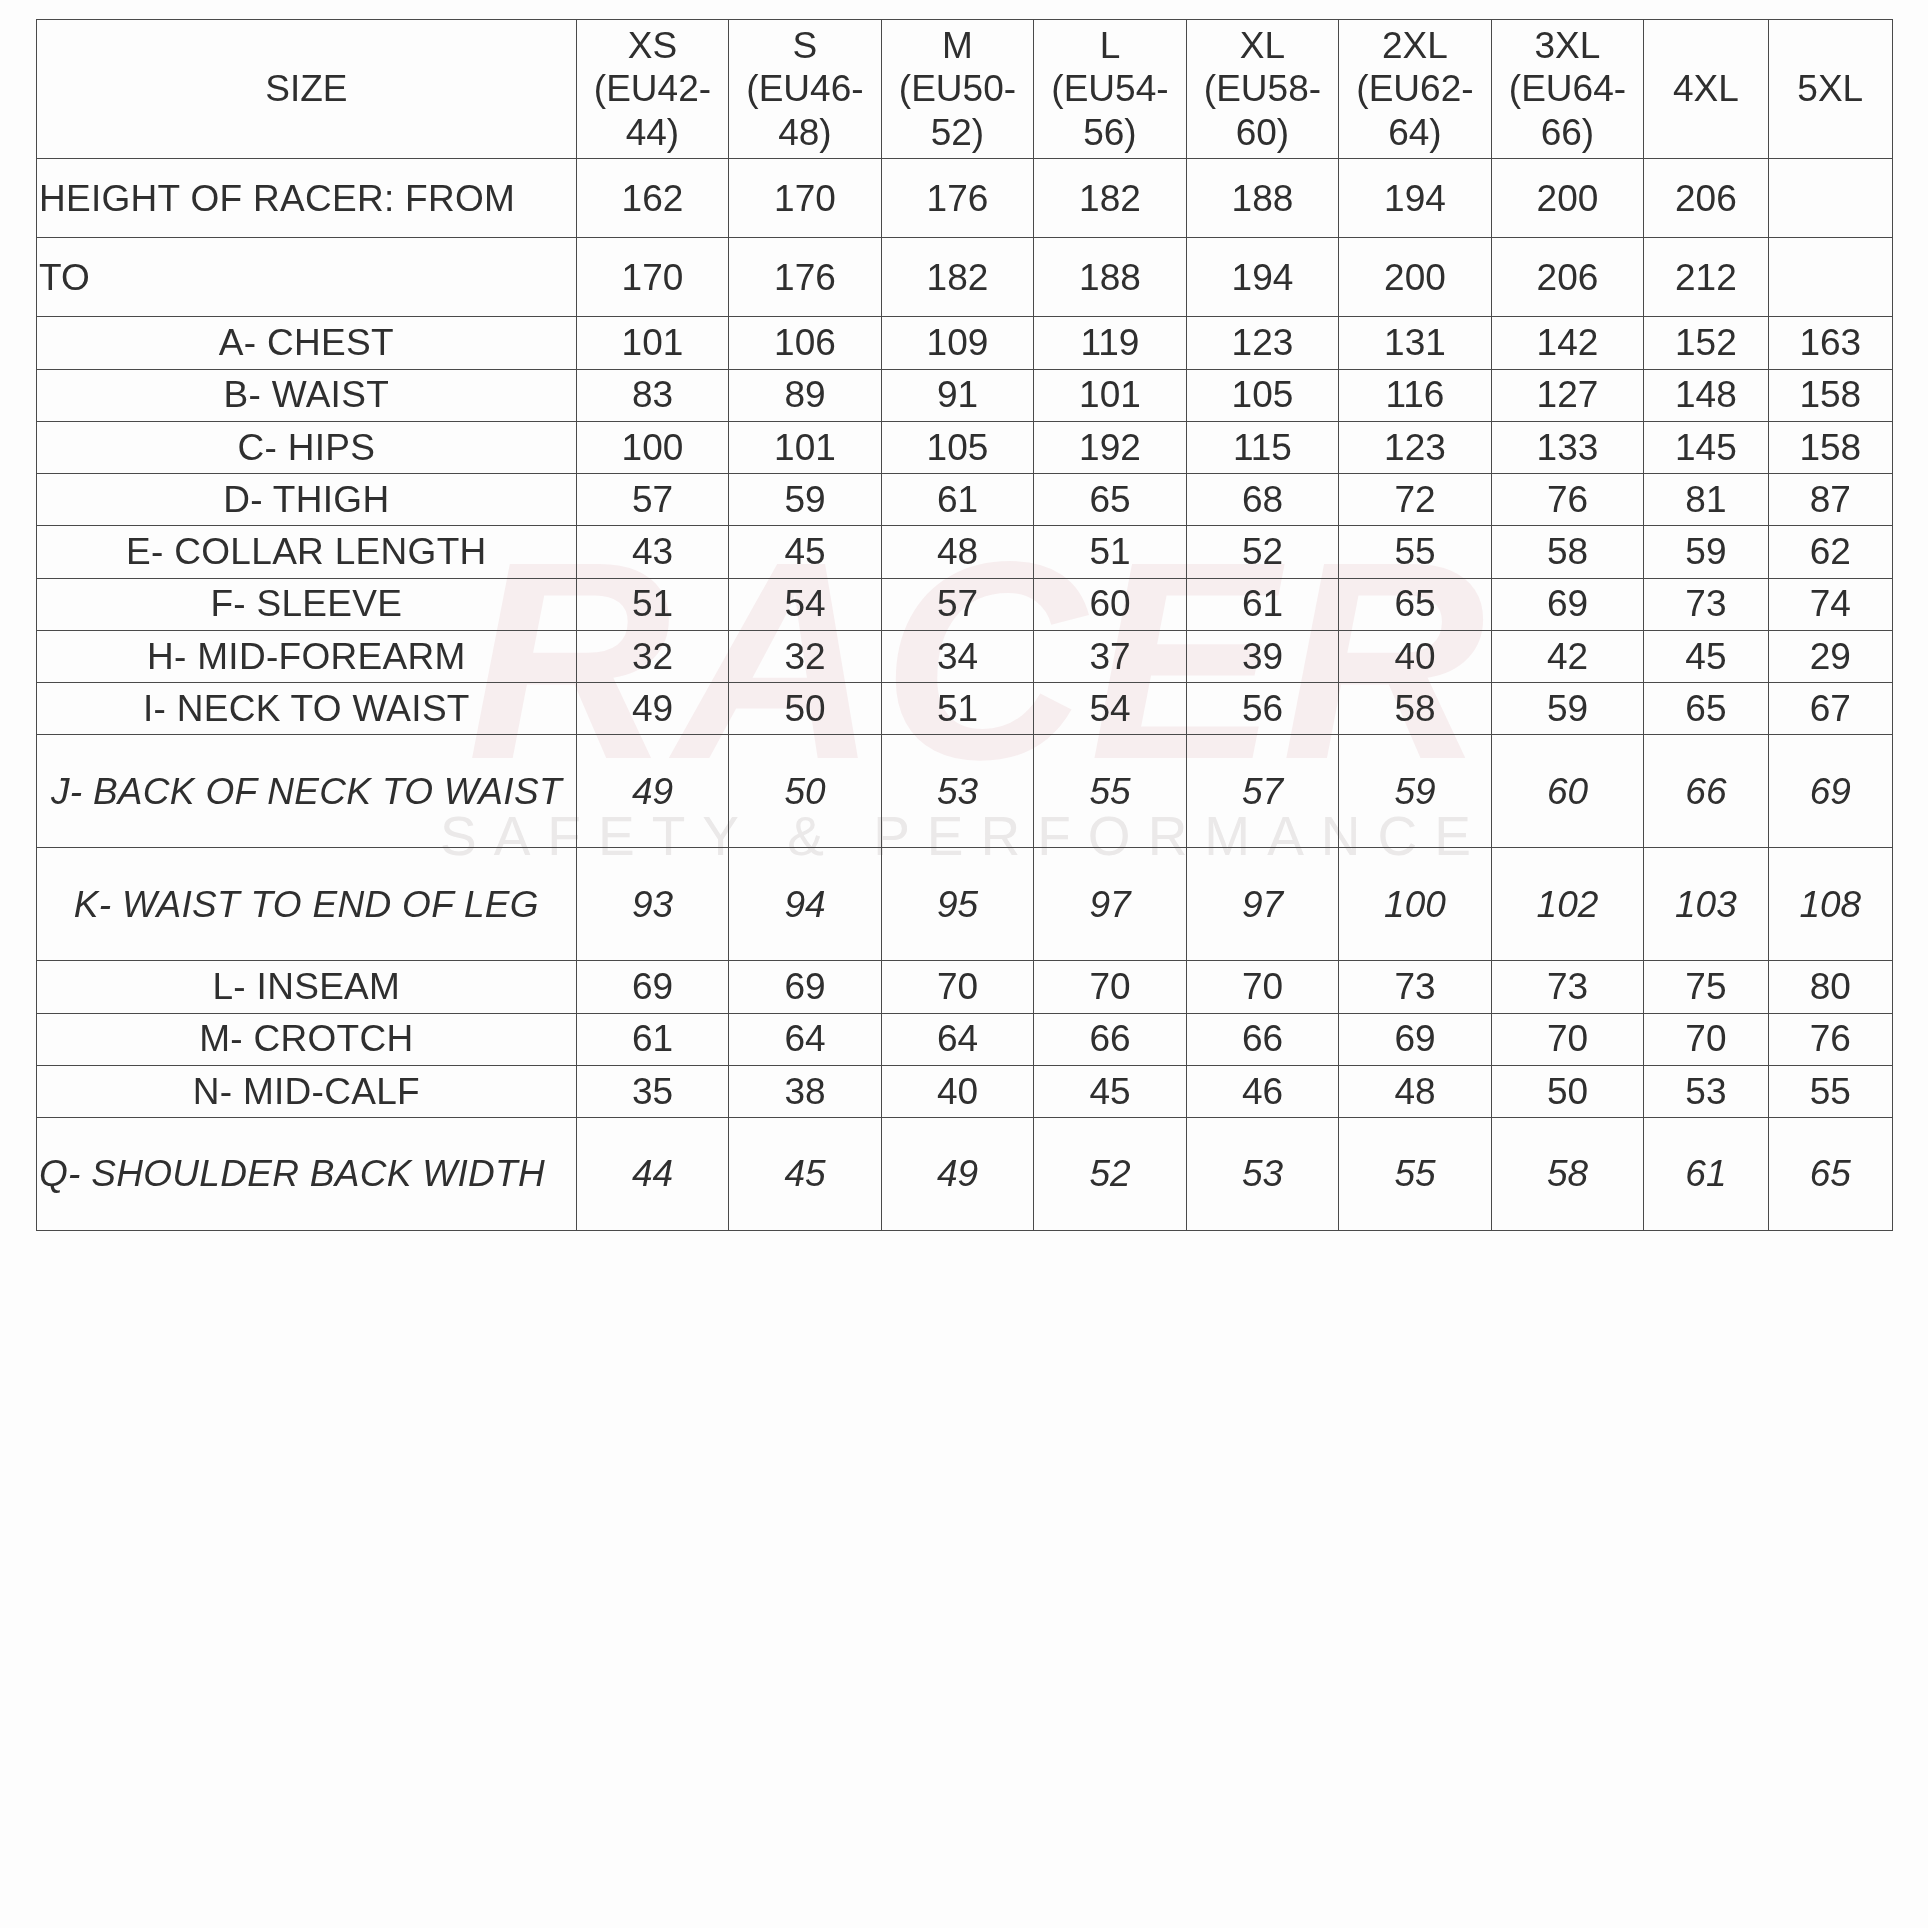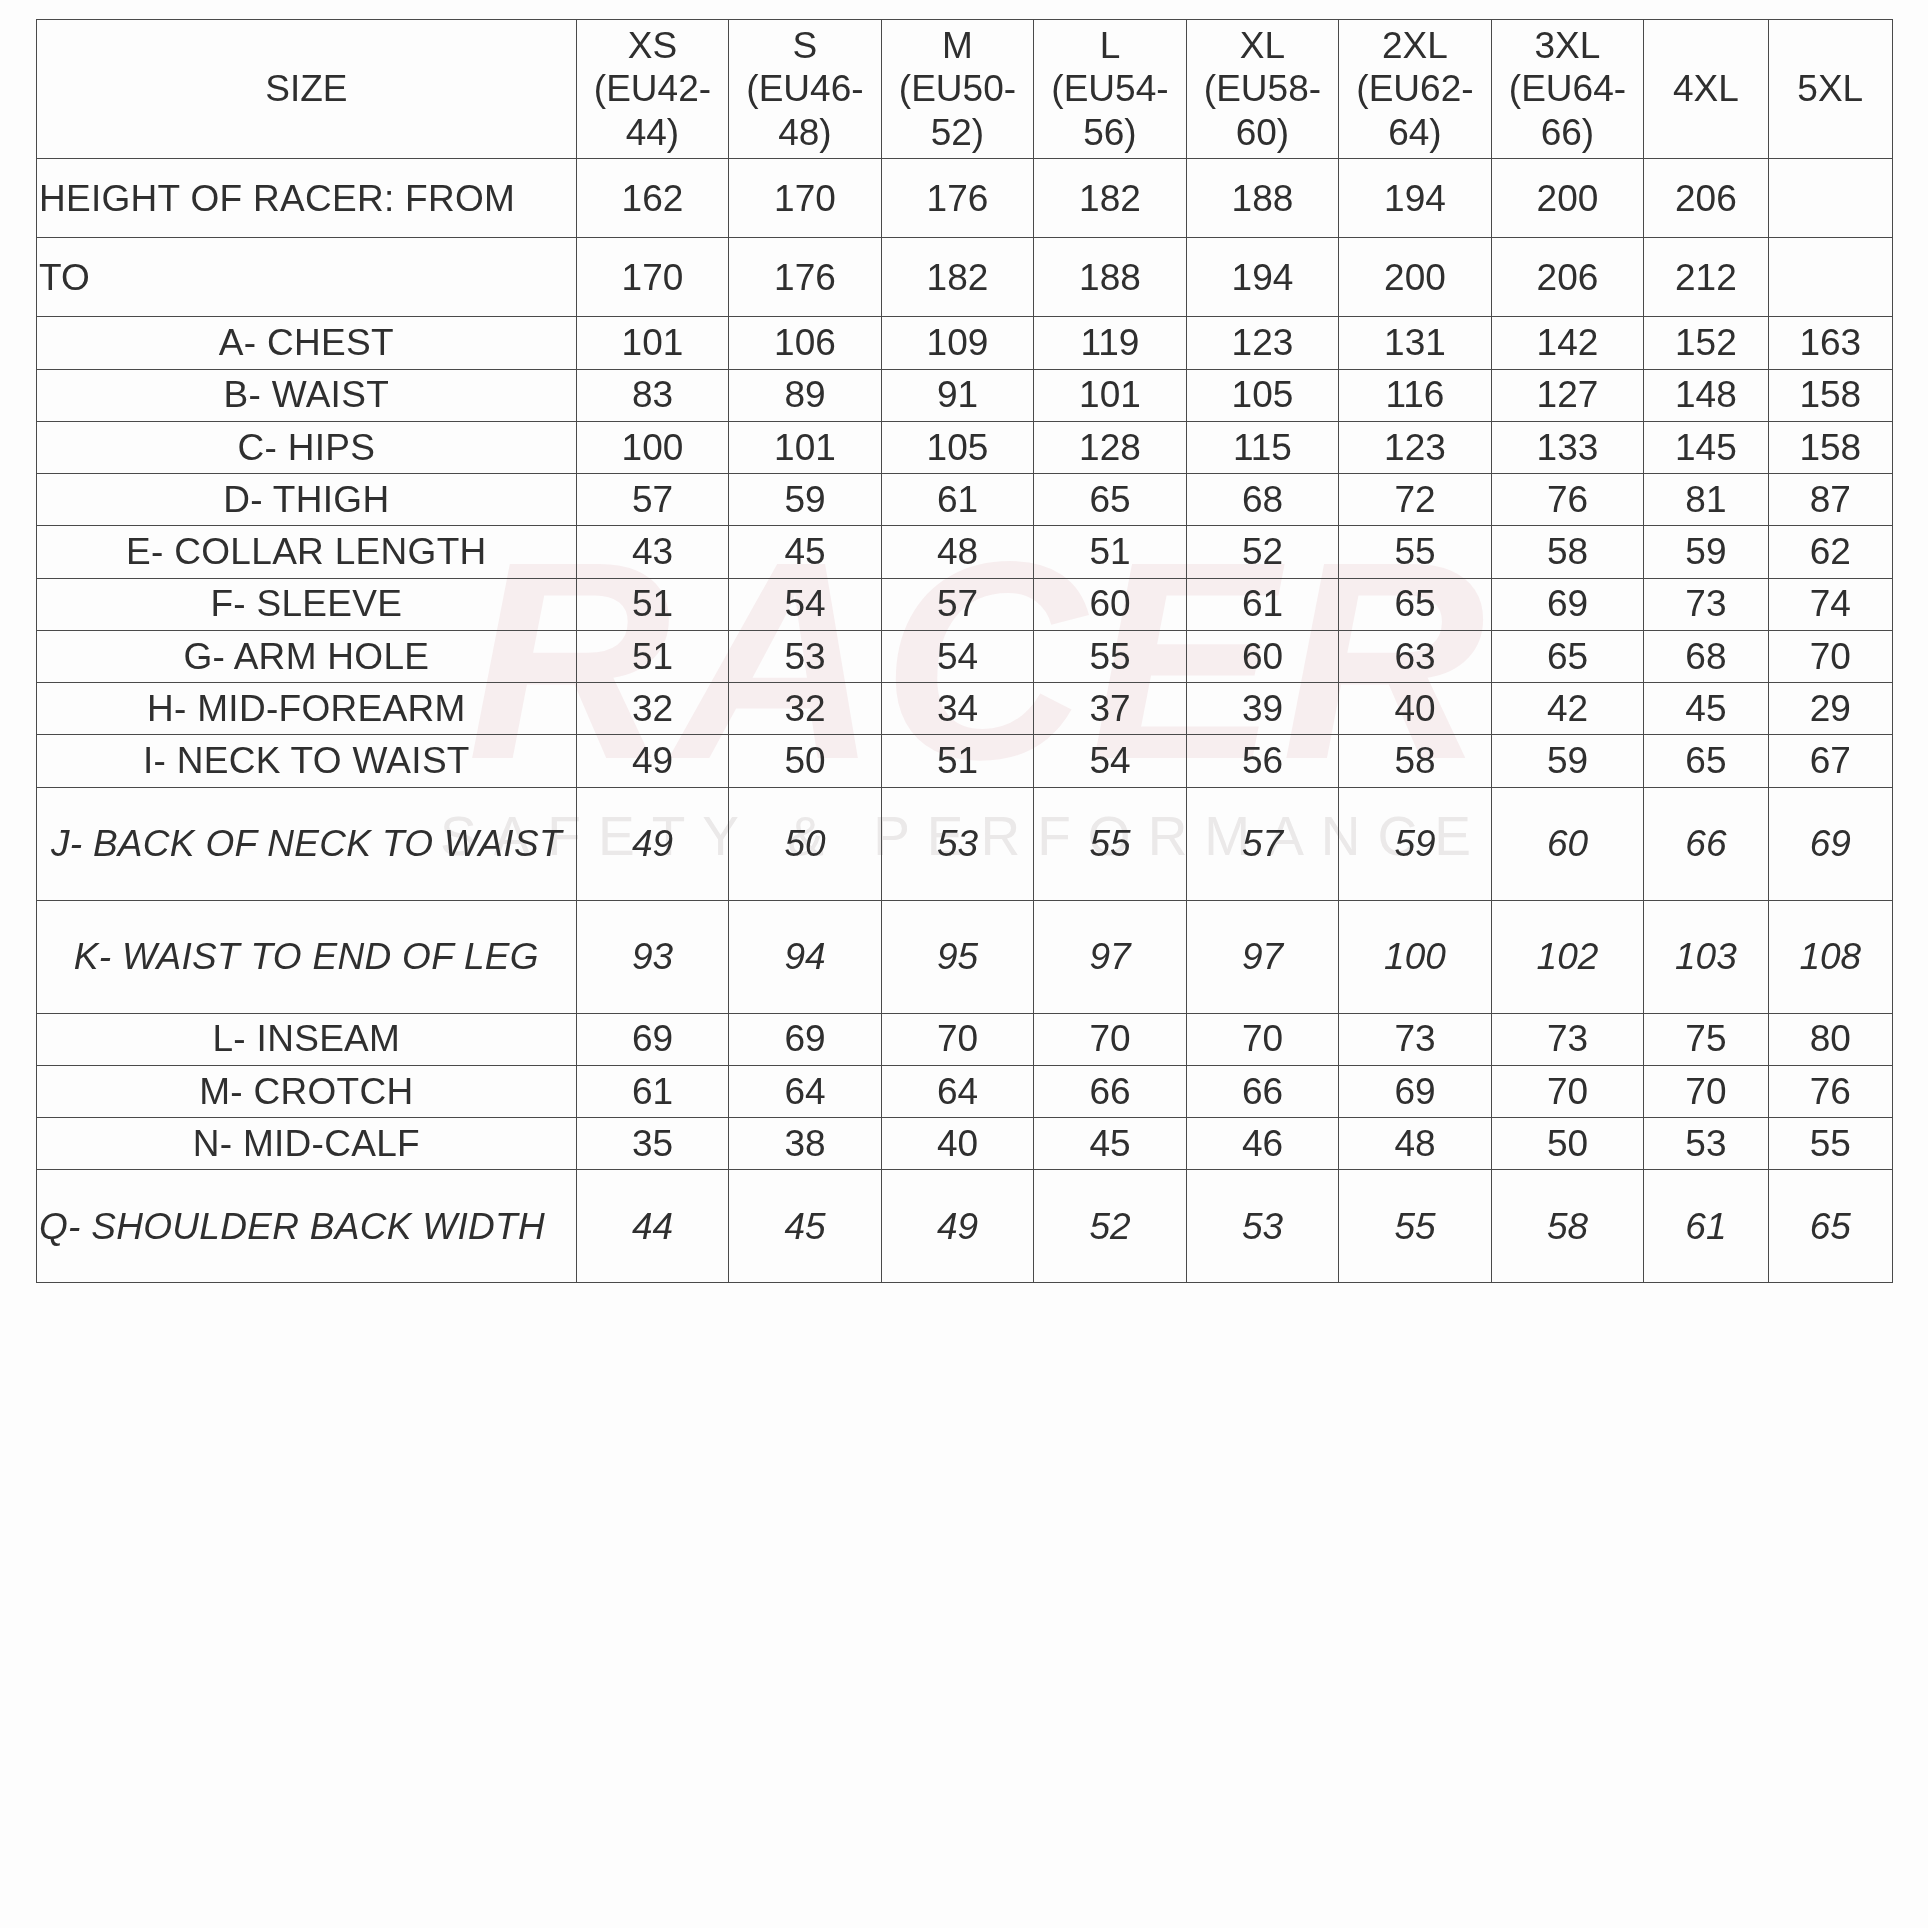--- a/index.html
+++ b/index.html
@@ -218,21 +218,21 @@
         <td>127</td>
         <td>148</td>
         <td>158</td>
       </tr>
 
       <tr>
         <td class="rowlabel">C-  HIPS</td>
         <td>100</td>
         <td>101</td>
         <td>105</td>
-        <td>128</td>
+        <td>192</td>
         <td>115</td>
         <td>123</td>
         <td>133</td>
         <td>145</td>
         <td>158</td>
       </tr>
 
       <tr>
         <td class="rowlabel">D-  THIGH</td>
         <td>57</td>
@@ -265,32 +265,20 @@
         <td>54</td>
         <td>57</td>
         <td>60</td>
         <td>61</td>
         <td>65</td>
         <td>69</td>
         <td>73</td>
         <td>74</td>
       </tr>
 
-      <tr>
-        <td class="rowlabel">G-  ARM HOLE</td>
-        <td>51</td>
-        <td>53</td>
-        <td>54</td>
-        <td>55</td>
-        <td>60</td>
-        <td>63</td>
-        <td>65</td>
-        <td>68</td>
-        <td>70</td>
-      </tr>
 
       <tr>
         <td class="rowlabel">H-  MID-FOREARM</td>
         <td>32</td>
         <td>32</td>
         <td>34</td>
         <td>37</td>
         <td>39</td>
         <td>40</td>
         <td>42</td>

